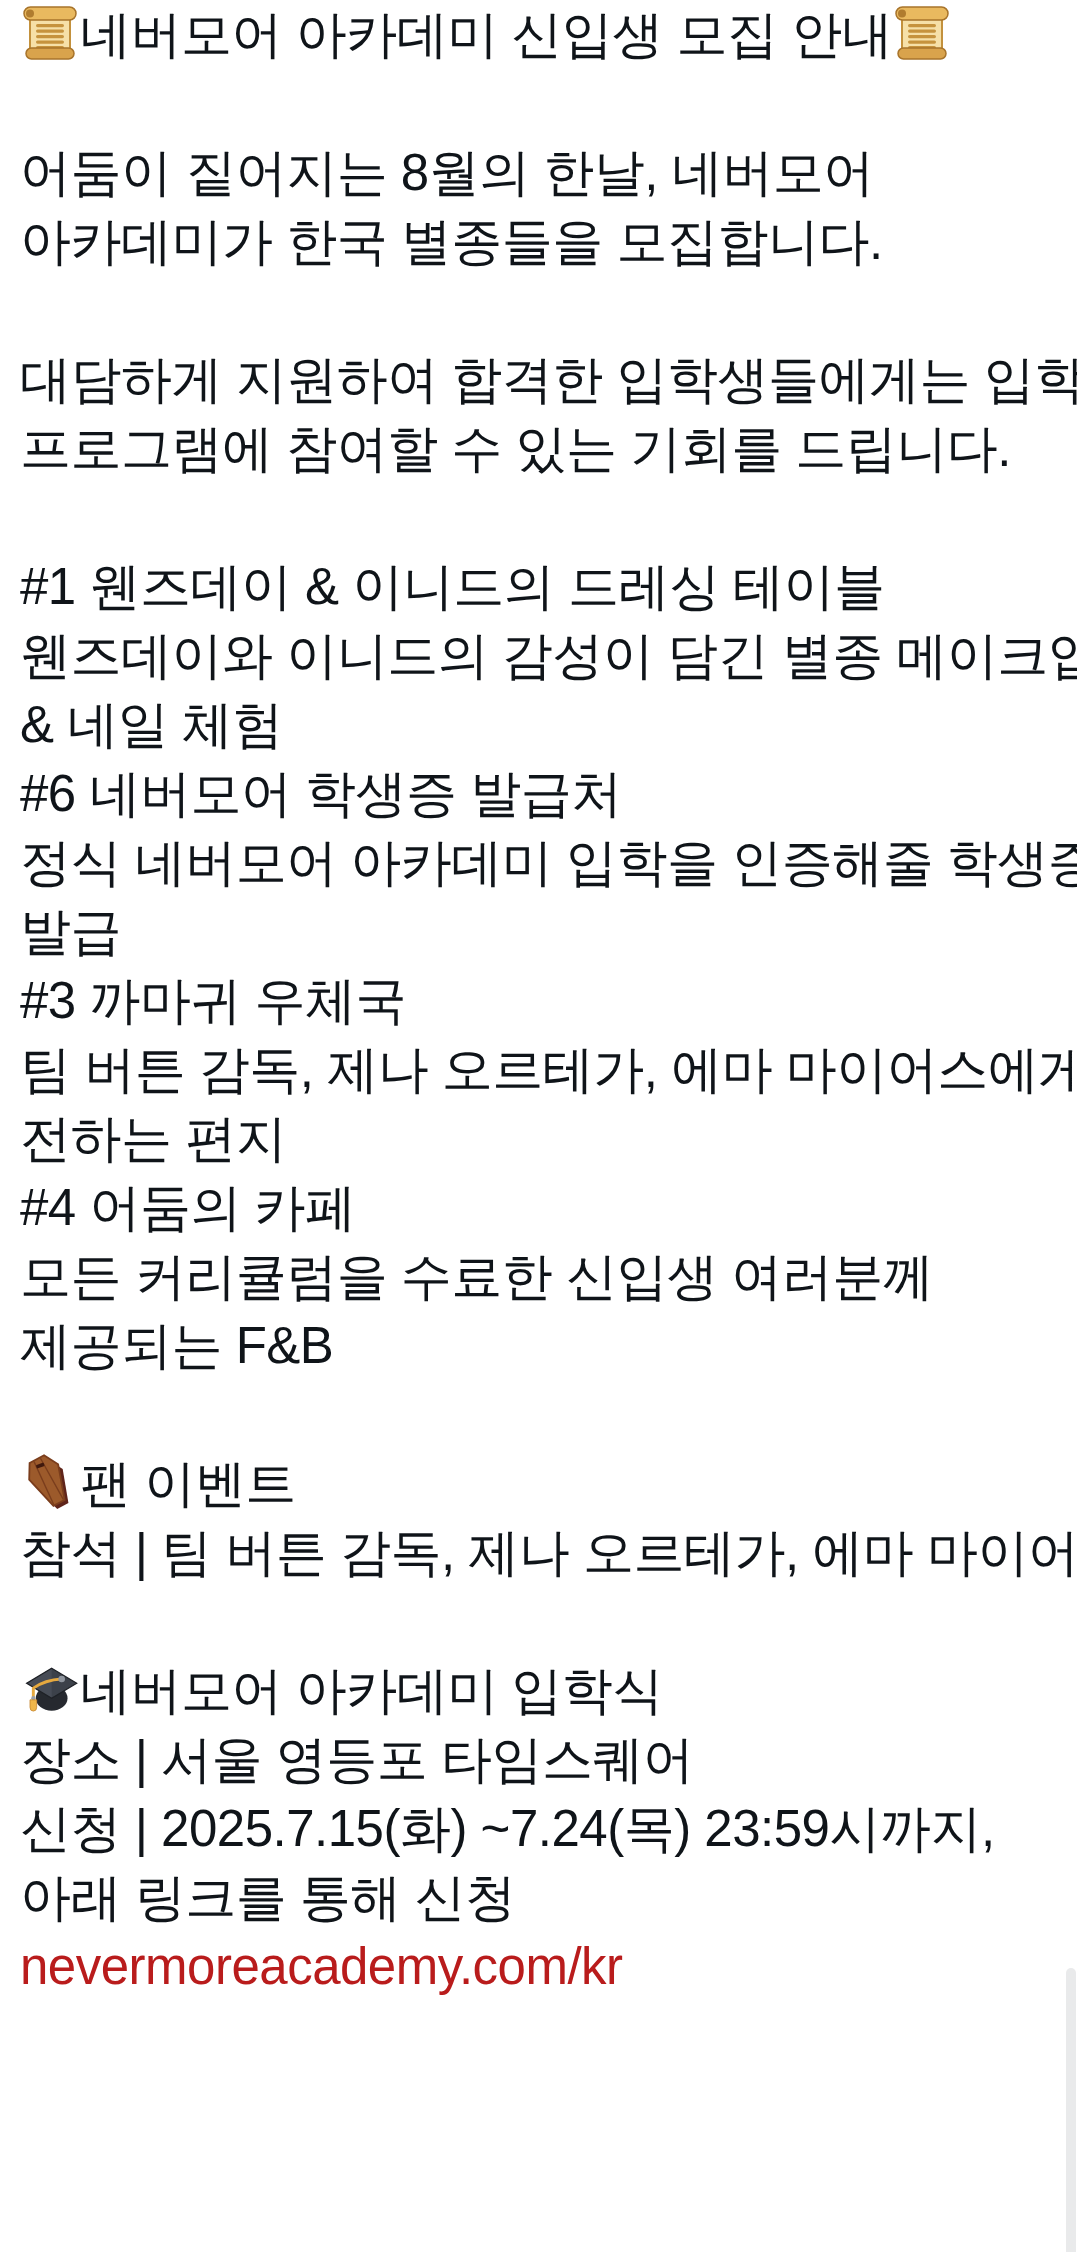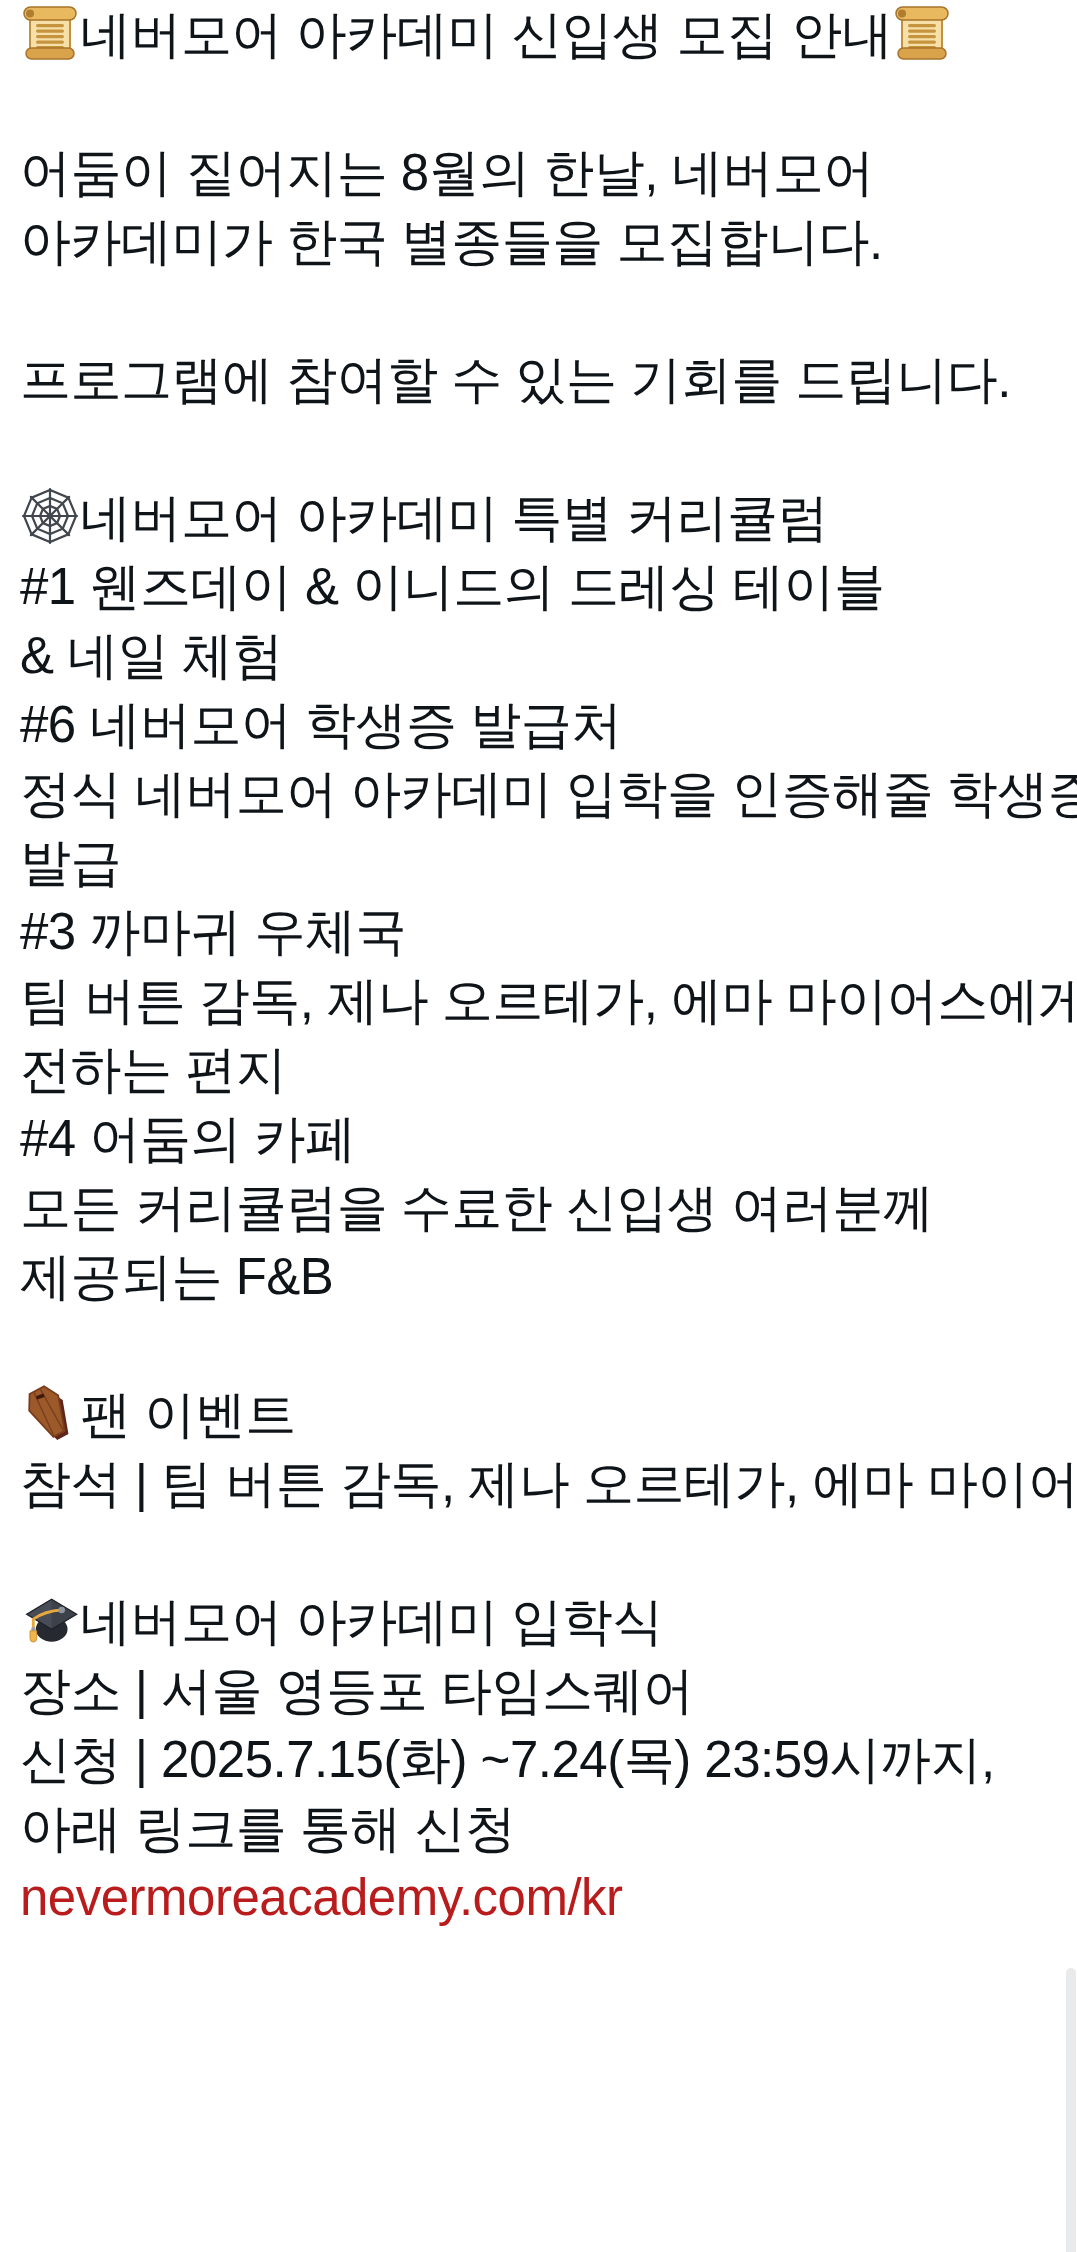--- a/index.html
+++ b/index.html
@@ -47,31 +47,25 @@
     <rect x="16" y="37.5" width="28" height="3.2" rx="1.6" fill="#c6933e"></rect>
     <rect x="16" y="43" width="28" height="3.2" rx="1.6" fill="#c6933e"></rect>
     <rect x="6" y="45" width="48" height="11" rx="5.5" fill="#d9a34c" stroke="#a8742b" stroke-width="1.5"></rect>
     <rect x="4" y="4" width="52" height="13" rx="6.5" fill="#e9b95f" stroke="#a8742b" stroke-width="1.5"></rect>
     <circle cx="10" cy="10.5" r="4" fill="#b07c2f"></circle>
   </svg></span></div>
     <div class="line blank"></div>
     <div class="line"><span>어둠이 짙어지는 8월의 한날, 네버모어</span></div>
     <div class="line"><span>아카데미가 한국 별종들을 모집합니다.</span></div>
     <div class="line blank"></div>
+    <div class="line"><span>대담하게 지원하여 합격한 입학생들에게는 입학</span></div>
     <div class="line"><span>프로그램에 참여할 수 있는 기회를 드립니다.</span></div>
     <div class="line blank"></div>
-    <div class="line"><span class="emoji"><svg viewBox="0 0 60 60">
-    <g stroke="#42474d" stroke-width="2.2" fill="none" stroke-linecap="round">
-      <path d="M30,3 V57 M3,30 H57 M10.9,10.9 L49.1,49.1 M49.1,10.9 L10.9,49.1"></path>
-      <polygon points="40,30 37.07,22.93 30,20 22.93,22.93 20,30 22.93,37.07 30,40 37.07,37.07"></polygon>
-      <polygon points="48,30 42.73,17.27 30,12 17.27,17.27 12,30 17.27,42.73 30,48 42.73,42.73"></polygon>
-      <polygon points="56,30 48.38,11.62 30,4 11.62,11.62 4,30 11.62,48.38 30,56 48.38,48.38"></polygon>
-    </g>
-  </svg></span><span>네버모어 아카데미 특별 커리큘럼</span></div>
     <div class="line"><span>#1 웬즈데이 &amp; 이니드의 드레싱 테이블</span></div>
+    <div class="line"><span>웬즈데이와 이니드의 감성이 담긴 별종 메이크업</span></div>
     <div class="line"><span>&amp; 네일 체험</span></div>
     <div class="line"><span>#6 네버모어 학생증 발급처</span></div>
     <div class="line"><span>정식 네버모어 아카데미 입학을 인증해줄 학생증</span></div>
     <div class="line"><span>발급</span></div>
     <div class="line"><span>#3 까마귀 우체국</span></div>
     <div class="line"><span>팀 버튼 감독, 제나 오르테가, 에마 마이어스에게</span></div>
     <div class="line"><span>전하는 편지</span></div>
     <div class="line"><span>#4 어둠의 카페</span></div>
     <div class="line"><span>모든 커리큘럼을 수료한 신입생 여러분께</span></div>
     <div class="line"><span>제공되는 F&amp;B</span></div>

